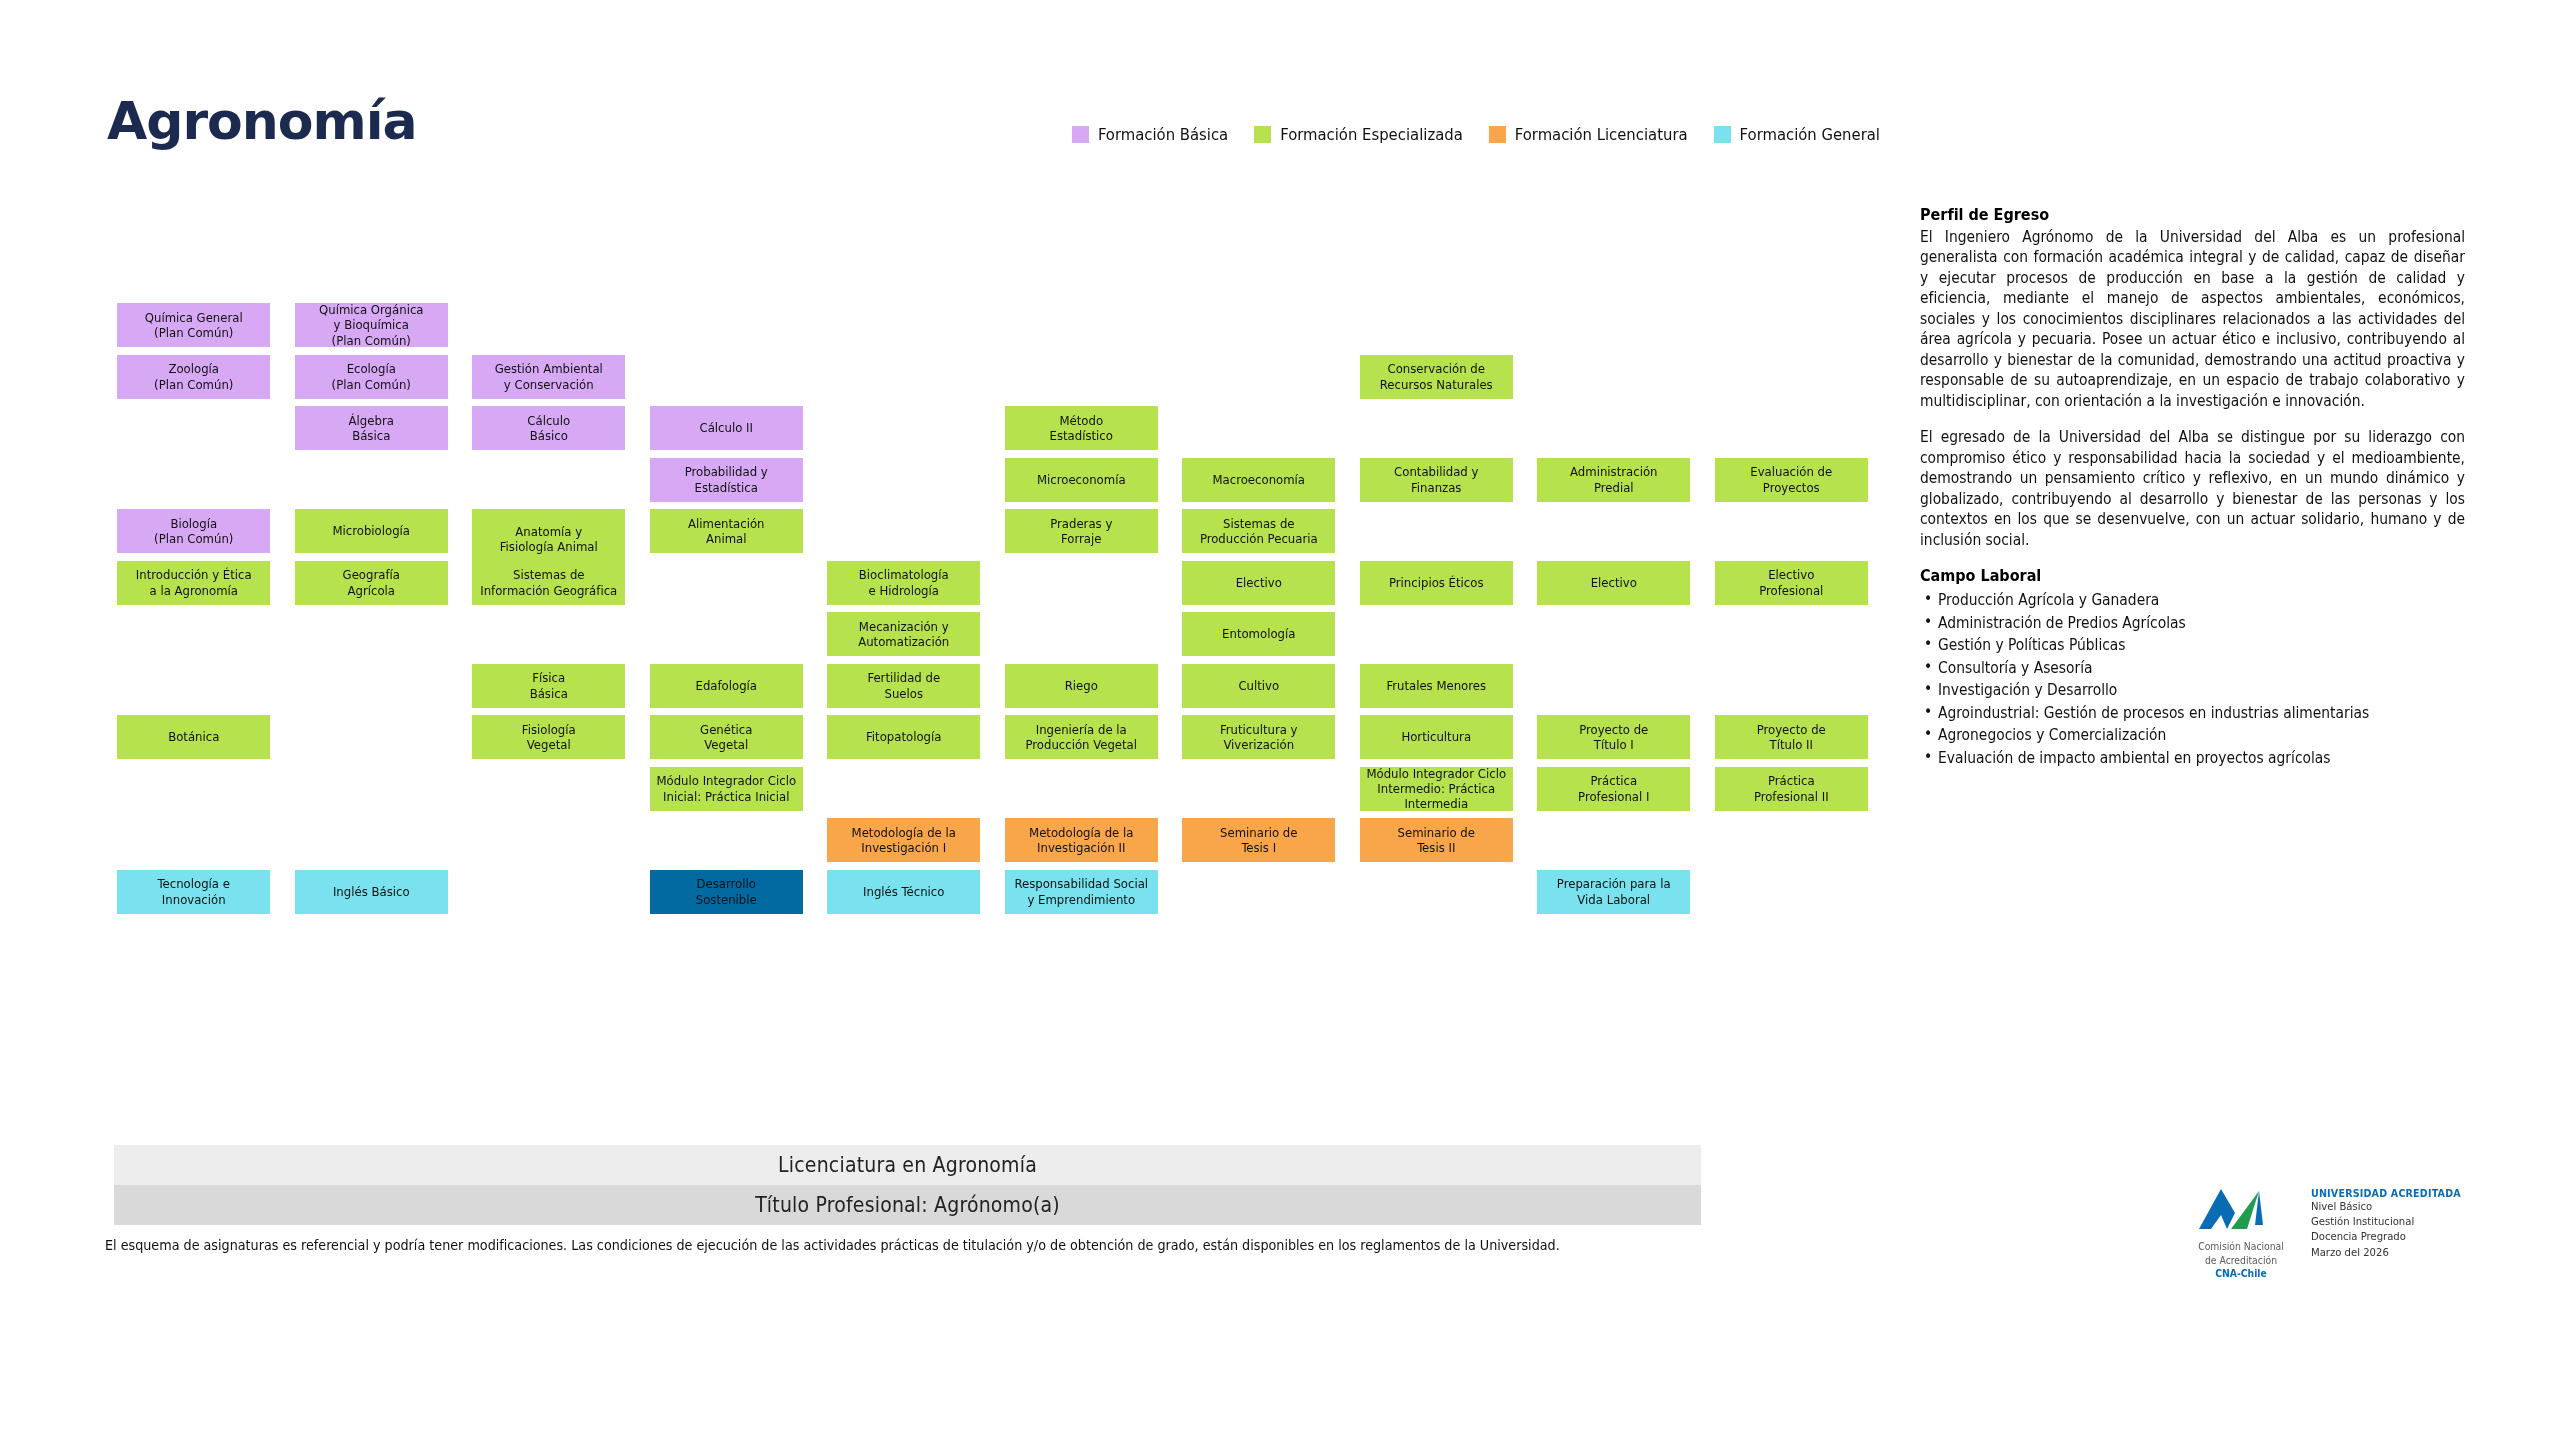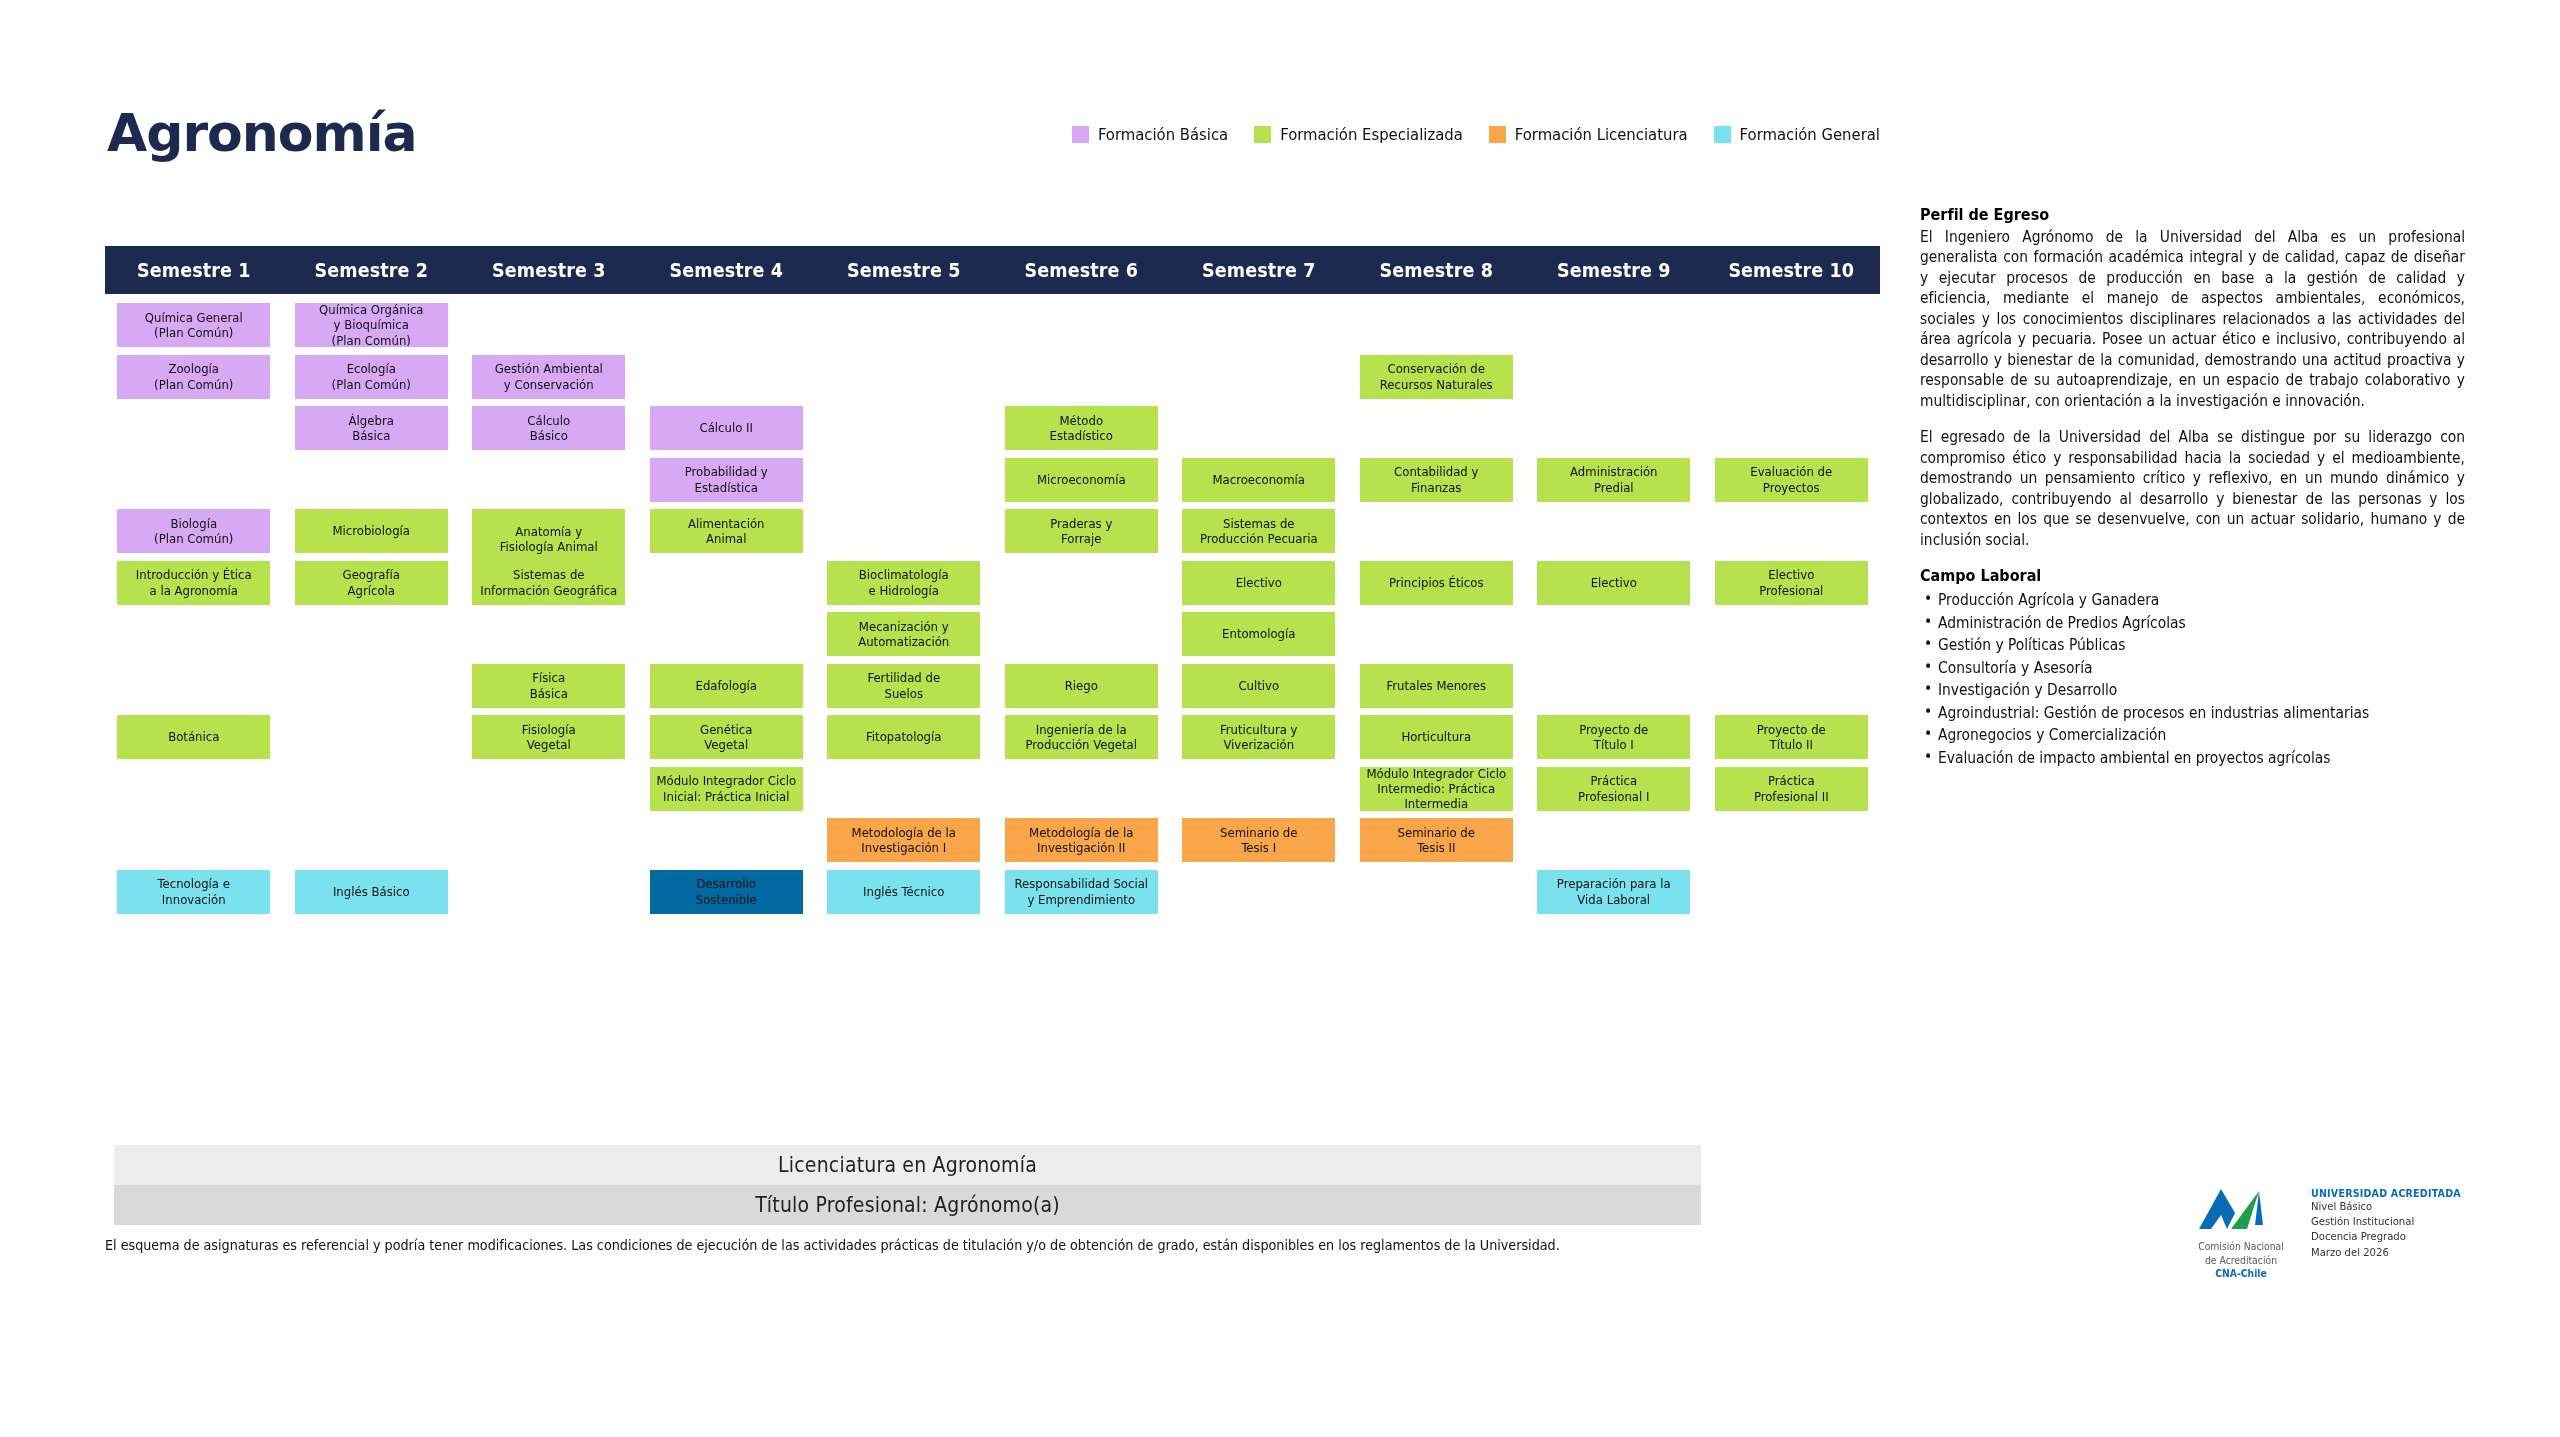--- a/index.html
+++ b/index.html
@@ -7,21 +7,21 @@
   body{
     width:2560px;height:1437px;position:relative;overflow:hidden;
     font-family:"Liberation Sans","DejaVu Sans",sans-serif;
     color:#000;
   }
   
   #main{position:absolute;left:105px;top:95px;width:1775px;height:1260px;}
 
   #page-title{
     font-size:52px;font-weight:bold;letter-spacing:-1px;
-    color:#1b2a4e;line-height:1;margin:12px 0 0 2px;
+    color:#1b2a4e;line-height:1;margin:0 0 0 2px;
     font-family:"DejaVu Sans","Liberation Sans",sans-serif;
   }
 
   
   #legend{
     position:absolute;right:0;top:30px;display:flex;align-items:center;gap:26px;
   }
   .legend-item{display:flex;align-items:center;gap:9px;}
   .legend-swatch{width:17px;height:17px;display:block;}
   .legend-label{font-size:16.5px;color:#111;white-space:nowrap;
@@ -103,32 +103,20 @@
         <span class="legend-swatch" style="background: rgb(249, 166, 74);"></span>
         <span class="legend-label">Formación Licenciatura</span>
       </div>
       <div class="legend-item">
         <span class="legend-swatch" style="background: rgb(121, 226, 238);"></span>
         <span class="legend-label">Formación General</span>
       </div>
     </div>
 
 
-  <div id="semesters">
-      <div class="sem">Semestre 1</div>
-      <div class="sem">Semestre 2</div>
-      <div class="sem">Semestre 3</div>
-      <div class="sem">Semestre 4</div>
-      <div class="sem">Semestre 5</div>
-      <div class="sem">Semestre 6</div>
-      <div class="sem">Semestre 7</div>
-      <div class="sem">Semestre 8</div>
-      <div class="sem">Semestre 9</div>
-      <div class="sem">Semestre 10</div>
-    </div>
 
   <div id="grid">
       <div class="course" style="background: rgb(215, 169, 245); left: 12.25px; top: 0px; width: 153px; height: 44px;">
         <span style="white-space: pre-line;">Química General
 (Plan Común)</span>
       </div>
       <div class="course" style="background: rgb(215, 169, 245); left: 189.75px; top: 0px; width: 153px; height: 44px;">
         <span style="white-space: pre-line;">Química Orgánica
 y Bioquímica
 (Plan Común)</span>

